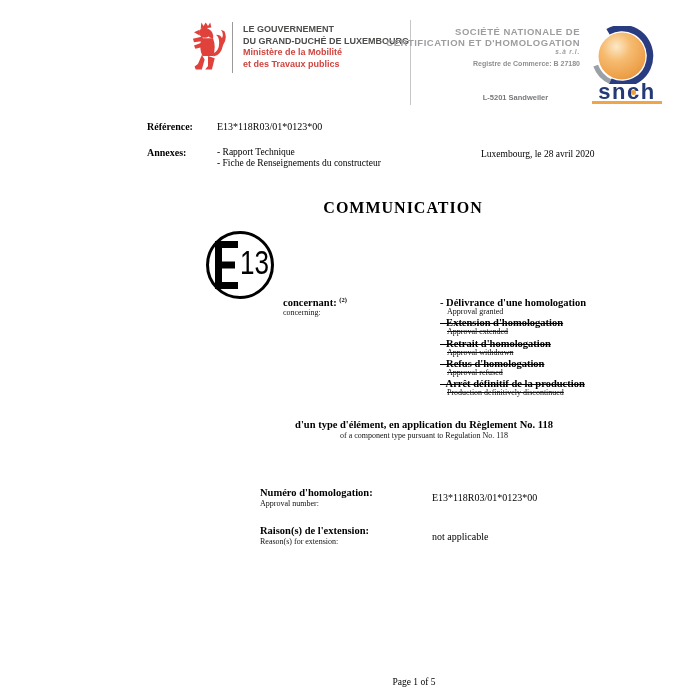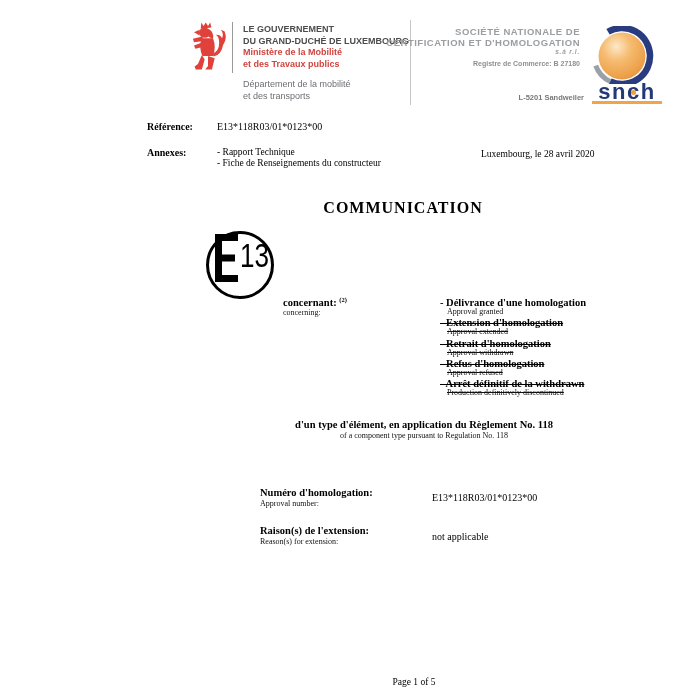--- a/index.html
+++ b/index.html
@@ -17,36 +17,36 @@
 
   
   .vsep{width:1px;background:#c6c6c6;}
   .snch-name{font-family:"Liberation Sans", sans-serif;font-weight:bold;font-size:9.5px;
              line-height:11px;letter-spacing:.5px;color:#9b9da0;text-align:right;white-space:nowrap;}
   .snch-sarl{font-family:"Liberation Sans", sans-serif;font-weight:bold;font-style:italic;
              font-size:6.5px;color:#9b9da0;text-align:right;letter-spacing:.8px;}
   .snch-reg{font-family:"Liberation Sans", sans-serif;font-weight:bold;font-size:7px;
             color:#8d8f92;text-align:right;white-space:nowrap;}
   .snch-addr{font-family:"Liberation Sans", sans-serif;font-weight:bold;font-size:7.5px;
-             color:#77787b;text-align:right;white-space:nowrap;}
+             color:#77787b;text-align:center;white-space:nowrap;}
   .snch-word{font-family:"Liberation Sans", sans-serif;font-weight:bold;font-size:22px;
              letter-spacing:1.5px;color:#243a76;text-align:center;width:70px;}
   .snch-bar{height:3px;background:#f2a449;}
   .snch-dot{width:5px;height:5px;border-radius:50%;background:#f09f3f;}
 
   
   .b{font-weight:bold;}
   .t10{font-size:10px;line-height:11px;white-space:nowrap;}
   .t95{font-size:9.5px;line-height:11px;white-space:nowrap;}
   .title{font-size:16px;font-weight:bold;letter-spacing:1px;white-space:nowrap;
          transform:translateX(-50%);}
   .center{transform:translateX(-50%);text-align:center;}
 
   .emark{width:62px;height:62px;border:3px solid #000;border-radius:50%;
-         display:flex;}
+         display:flex;align-items:center;}
   .emark svg{margin-left:6px;display:block;}
 
   .opts{white-space:nowrap;}
   .opt{margin-bottom:1px;}
   .opt-fr{font-size:10.5px;font-weight:bold;line-height:11px;}
   .opt-en{font-size:8px;line-height:8.3px;margin-left:7px;color:#111;}
   .struck{text-decoration:line-through;text-decoration-thickness:1px;}
 
   .lbl-fr{font-size:10.5px;font-weight:bold;line-height:11px;white-space:nowrap;}
   .lbl-en{font-size:8px;line-height:9px;white-space:nowrap;color:#111;}
@@ -71,24 +71,20 @@
       <path d="M21 29 q6 -2.5 6 -10 q0 -5 -3 -7 q4.5 0 5.5 3 q2 -4 -1 -7.5 l3.2 1.2 q3 6.5 -1.2 12.3 q-1.8 9 -8.5 10.5 z"></path>
     </g>
   </svg>
   <div class="abs gov-sep" style="left:185px;top:22px;height:51px;"></div>
 
   <div class="abs gov-text" style="left:196px;top:24px;">
     <div>LE GOUVERNEMENT</div>
     <div>DU GRAND-DUCHÉ DE LUXEMBOURG</div>
     <div class="red">Ministère de la Mobilité</div>
     <div class="red">et des Travaux publics</div>
-  </div>
-  <div class="abs gov-dept" style="left:196px;top:79px;">
-    <div>Département de la mobilité</div>
-    <div>et des transports</div>
   </div>
 
   <div class="abs vsep" style="left:363px;top:20px;height:85px;"></div>
 
   <div class="abs" style="left:330px;top:26px;width:203px;">
     <div class="snch-name">SOCIÉTÉ NATIONALE DE</div>
     <div class="snch-name">CERTIFICATION ET D'HOMOLOGATION</div>
     <div class="snch-sarl">s.à r.l.</div>
     <div class="snch-reg" style="margin-top:5px;">Registre de Commerce:  B 27180</div>
   </div>
@@ -152,21 +148,21 @@
     </div>
     <div class="opt">
       <div class="opt-fr struck">- Retrait d'homologation</div>
       <div class="opt-en struck">Approval withdrawn</div>
     </div>
     <div class="opt">
       <div class="opt-fr struck">- Refus d'homologation</div>
       <div class="opt-en struck">Approval refused</div>
     </div>
     <div class="opt">
-      <div class="opt-fr struck">- Arrêt définitif de la withdrawn</div>
+      <div class="opt-fr struck">- Arrêt définitif de la production</div>
       <div class="opt-en struck">Production definitively discontinued</div>
     </div>
   </div>
 
   <div class="abs center lbl-fr" style="left:377px;top:419px;">d'un type d'élément, en application du Règlement No. 118</div>
   <div class="abs center lbl-en" style="left:377px;top:431px;">of a component type pursuant to Regulation No. 118</div>
 
   <div class="abs lbl-fr" style="left:213px;top:487px;">Numéro d'homologation:</div>
   <div class="abs lbl-en" style="left:213px;top:499px;">Approval number:</div>
   <div class="abs t10" style="left:385px;top:492px;">E13*118R03/01*0123*00</div>

